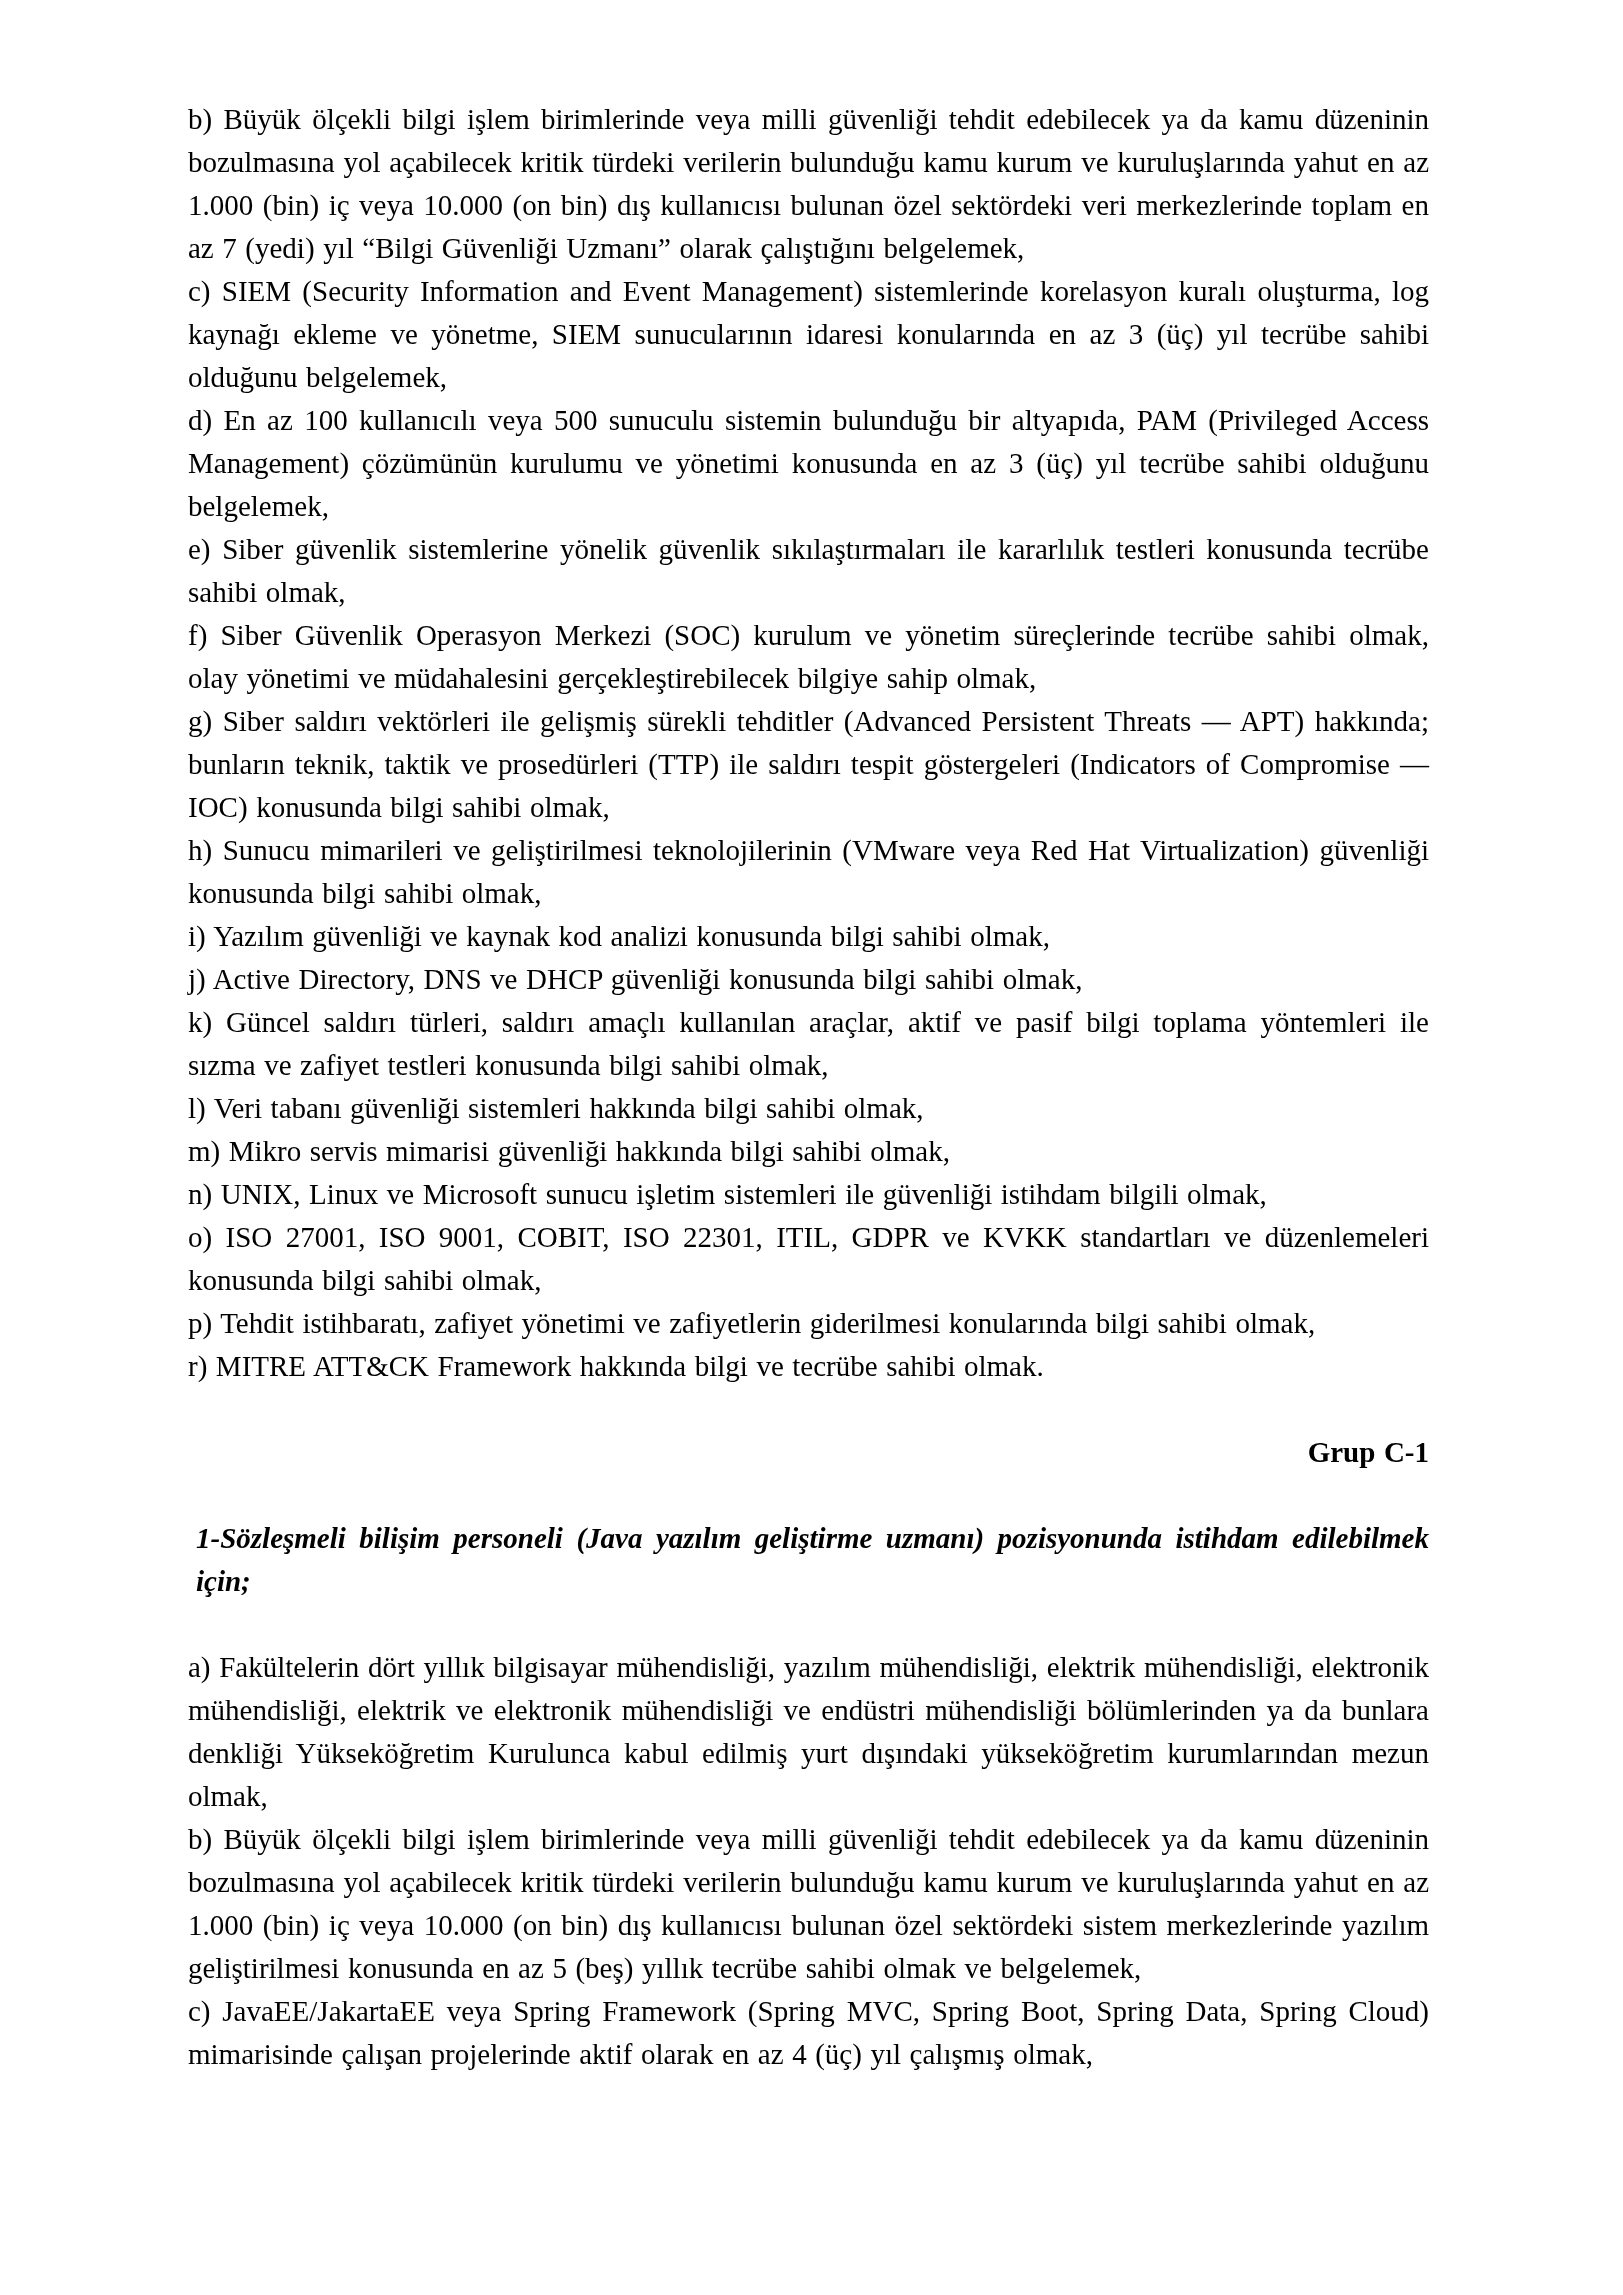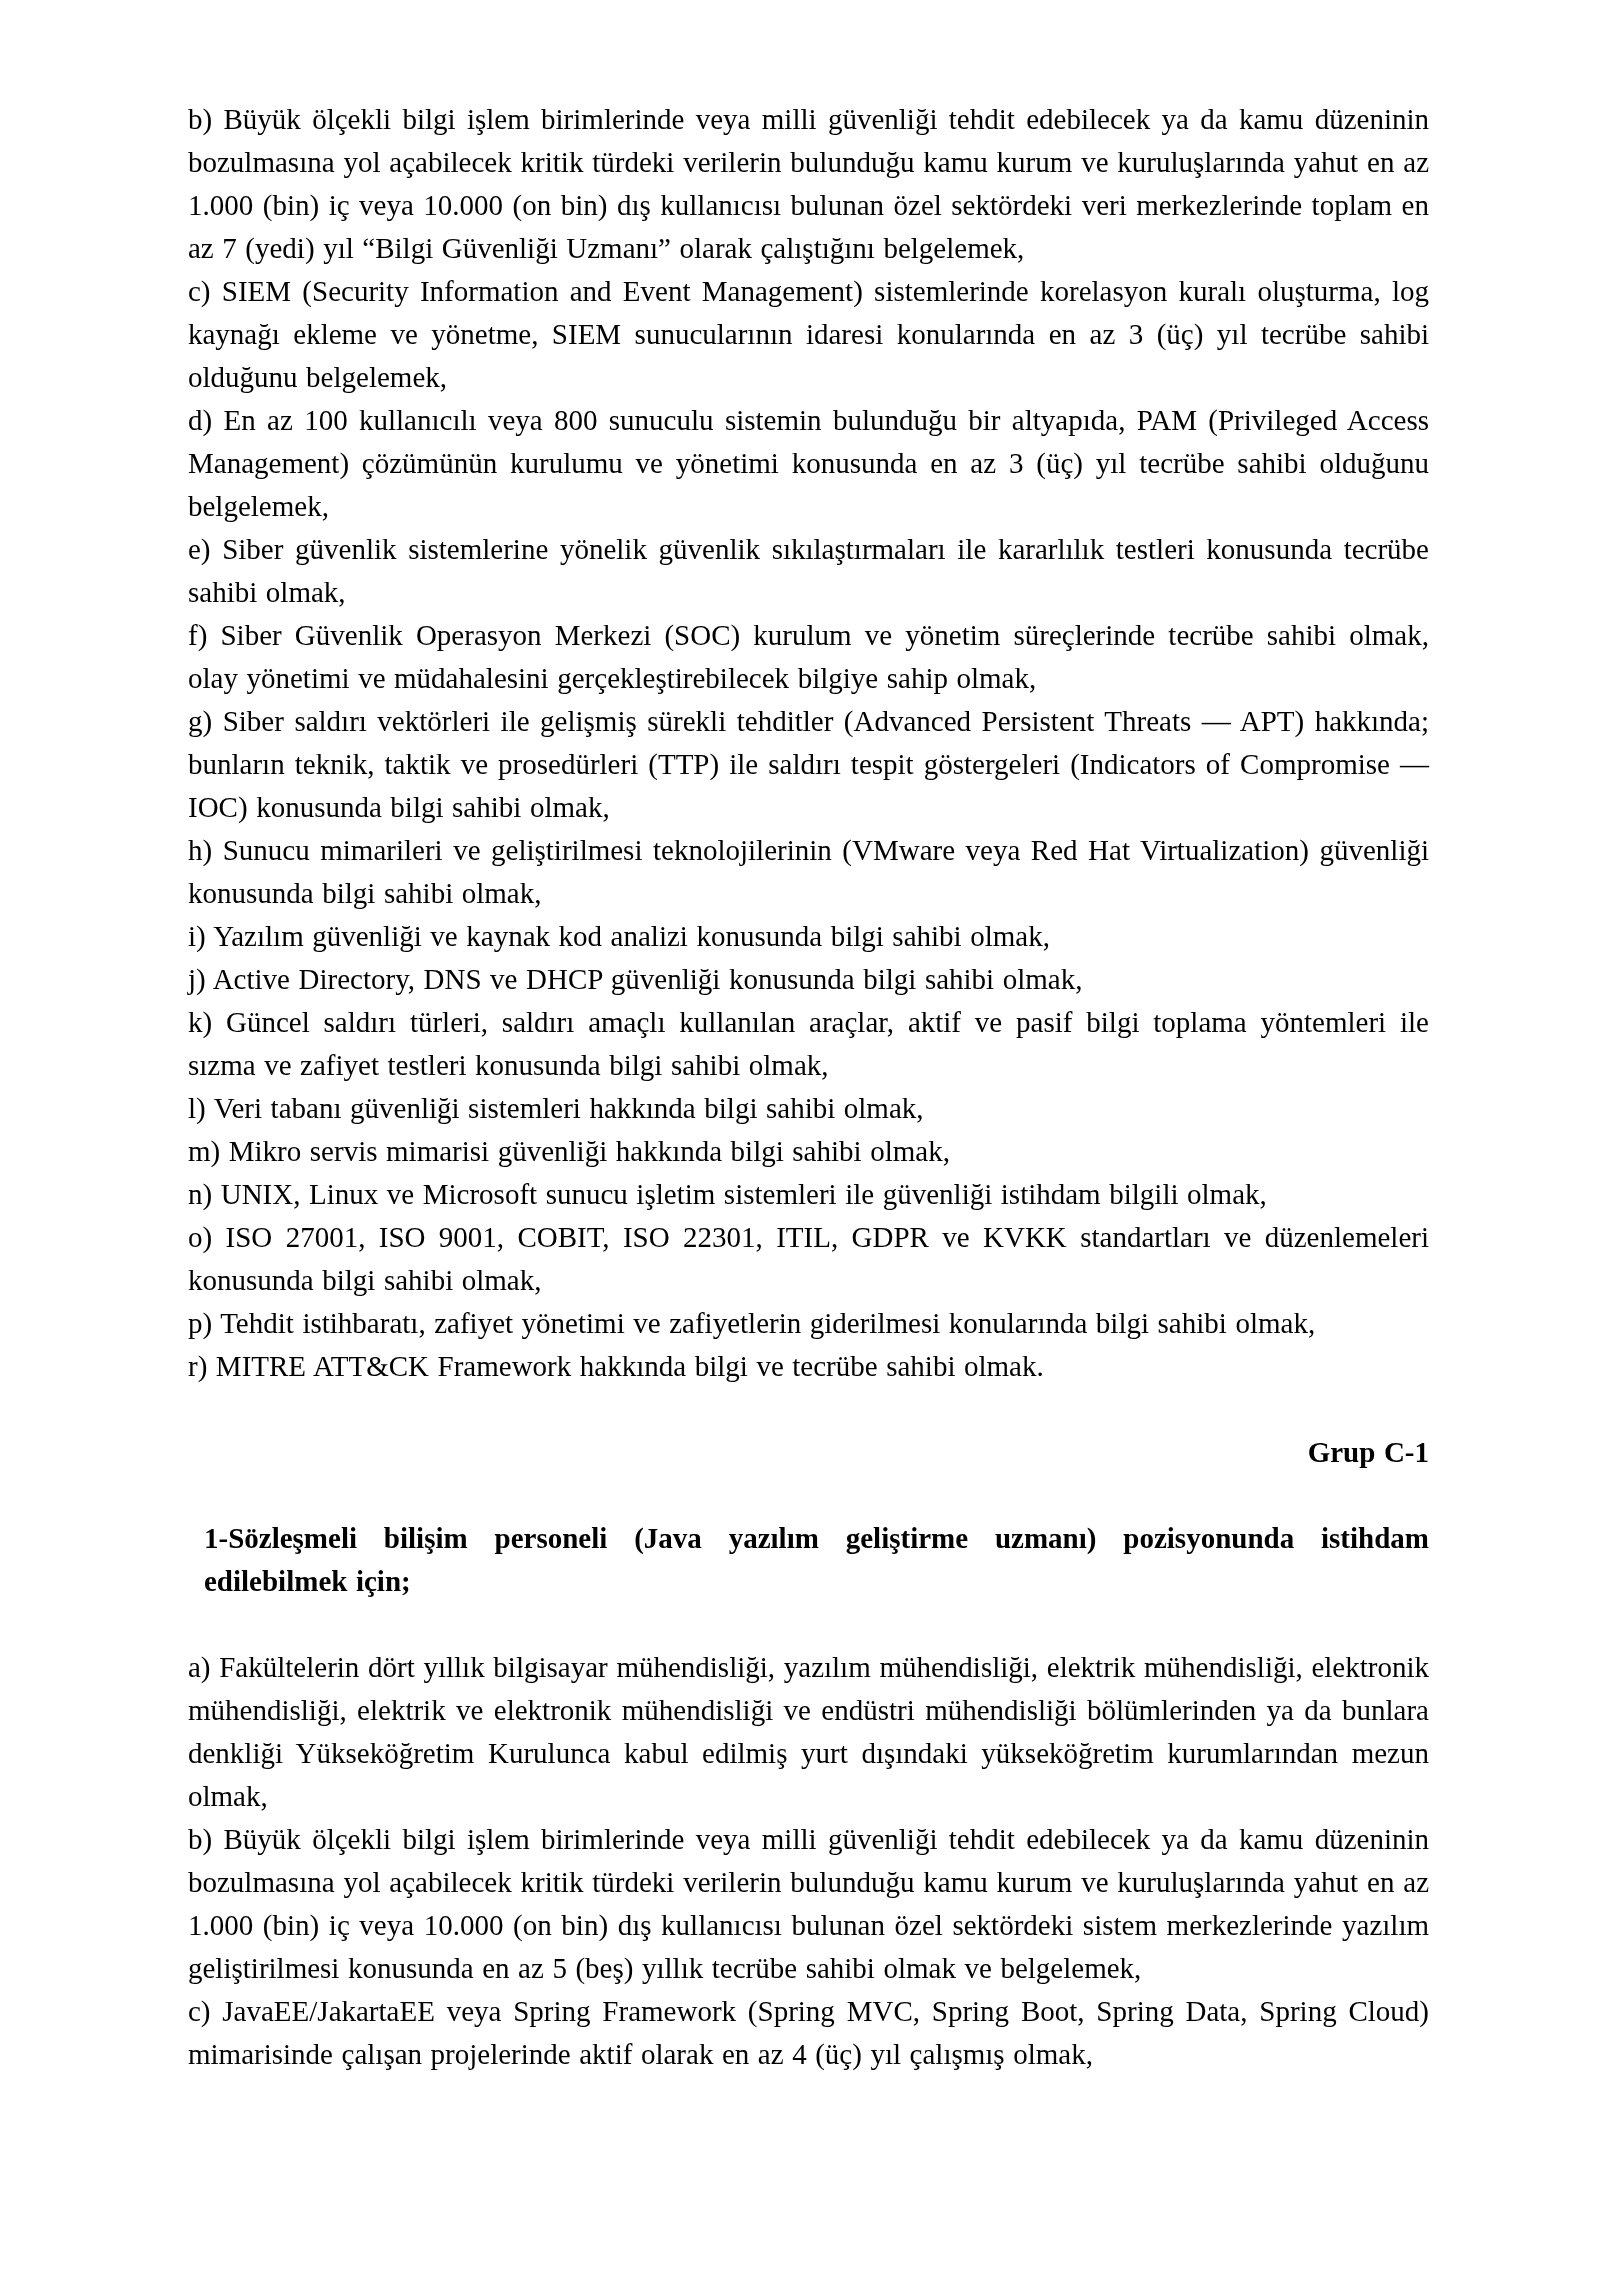--- a/index.html
+++ b/index.html
@@ -25,33 +25,34 @@
     margin: 0;
     text-align: justify;
     word-spacing: 1.3px;
   }
   .heading-section {
     margin: 43px 0;
     font-weight: bold;
     text-align: right;
   }
   .heading-position {
-    margin: 0 0 43px 16px;
+    margin: 0 0 43px 8px;
     font-weight: bold;
     text-align: justify;
     word-spacing: 1.3px;
+    font-style: italic;
   }
 </style>
 </head>
 <body>
 
 <div class="page">
   <p class="para">b) Büyük ölçekli bilgi işlem birimlerinde veya milli güvenliği tehdit edebilecek ya da kamu düzeninin bozulmasına yol açabilecek kritik türdeki verilerin bulunduğu kamu kurum ve kuruluşlarında yahut en az 1.000 (bin) iç veya 10.000 (on bin) dış kullanıcısı bulunan özel sektördeki veri merkezlerinde toplam en az 7 (yedi) yıl “Bilgi Güvenliği Uzmanı” olarak çalıştığını belgelemek,</p>
   <p class="para">c) SIEM (Security Information and Event Management) sistemlerinde korelasyon kuralı oluşturma, log kaynağı ekleme ve yönetme, SIEM sunucularının idaresi konularında en az 3 (üç) yıl tecrübe sahibi olduğunu belgelemek,</p>
-  <p class="para">d) En az 100 kullanıcılı veya 800 sunuculu sistemin bulunduğu bir altyapıda, PAM (Privileged Access Management) çözümünün kurulumu ve yönetimi konusunda en az 3 (üç) yıl tecrübe sahibi olduğunu belgelemek,</p>
+  <p class="para">d) En az 100 kullanıcılı veya 500 sunuculu sistemin bulunduğu bir altyapıda, PAM (Privileged Access Management) çözümünün kurulumu ve yönetimi konusunda en az 3 (üç) yıl tecrübe sahibi olduğunu belgelemek,</p>
   <p class="para">e) Siber güvenlik sistemlerine yönelik güvenlik sıkılaştırmaları ile kararlılık testleri konusunda tecrübe sahibi olmak,</p>
   <p class="para">f) Siber Güvenlik Operasyon Merkezi (SOC) kurulum ve yönetim süreçlerinde tecrübe sahibi olmak, olay yönetimi ve müdahalesini gerçekleştirebilecek bilgiye sahip olmak,</p>
   <p class="para">g) Siber saldırı vektörleri ile gelişmiş sürekli tehditler (Advanced Persistent Threats — APT) hakkında; bunların teknik, taktik ve prosedürleri (TTP) ile saldırı tespit göstergeleri (Indicators of Compromise — IOC) konusunda bilgi sahibi olmak,</p>
   <p class="para">h) Sunucu mimarileri ve geliştirilmesi teknolojilerinin (VMware veya Red Hat Virtualization) güvenliği konusunda bilgi sahibi olmak,</p>
   <p class="para">i) Yazılım güvenliği ve kaynak kod analizi konusunda bilgi sahibi olmak,</p>
   <p class="para">j) Active Directory, DNS ve DHCP güvenliği konusunda bilgi sahibi olmak,</p>
   <p class="para">k) Güncel saldırı türleri, saldırı amaçlı kullanılan araçlar, aktif ve pasif bilgi toplama yöntemleri ile sızma ve zafiyet testleri konusunda bilgi sahibi olmak,</p>
   <p class="para">l) Veri tabanı güvenliği sistemleri hakkında bilgi sahibi olmak,</p>
   <p class="para">m) Mikro servis mimarisi güvenliği hakkında bilgi sahibi olmak,</p>
   <p class="para">n) UNIX, Linux ve Microsoft sunucu işletim sistemleri ile güvenliği istihdam bilgili olmak,</p>

